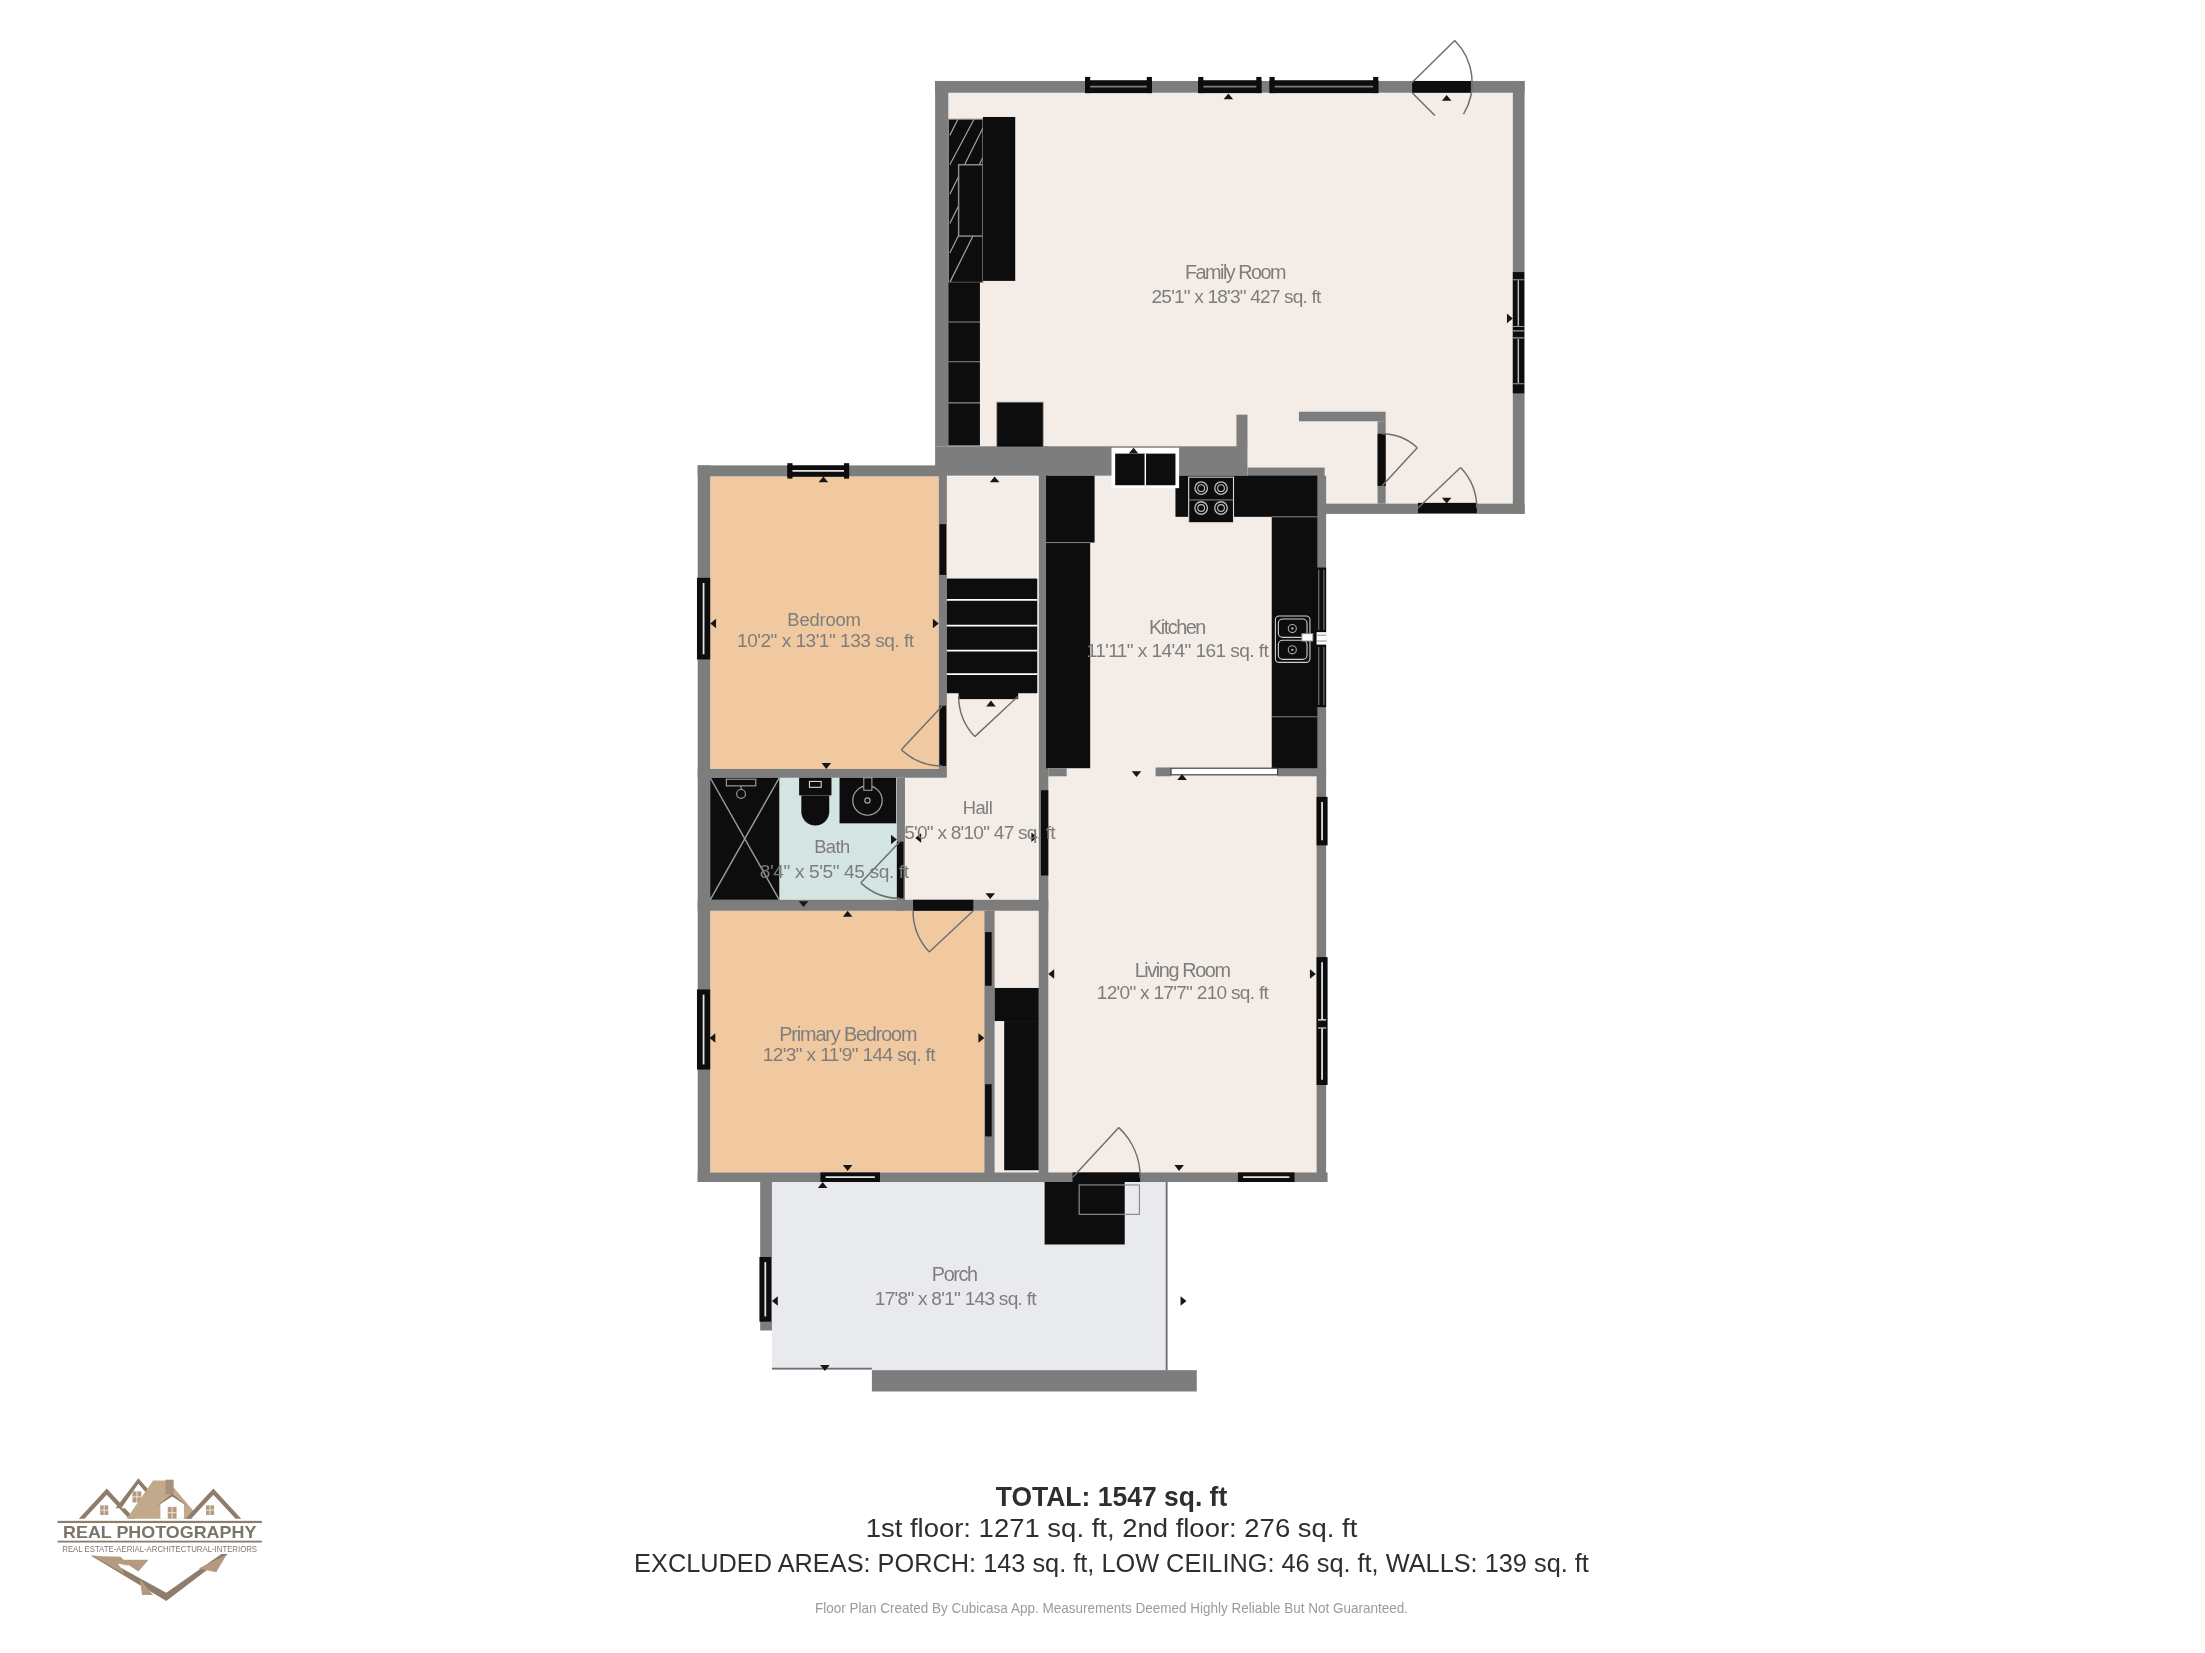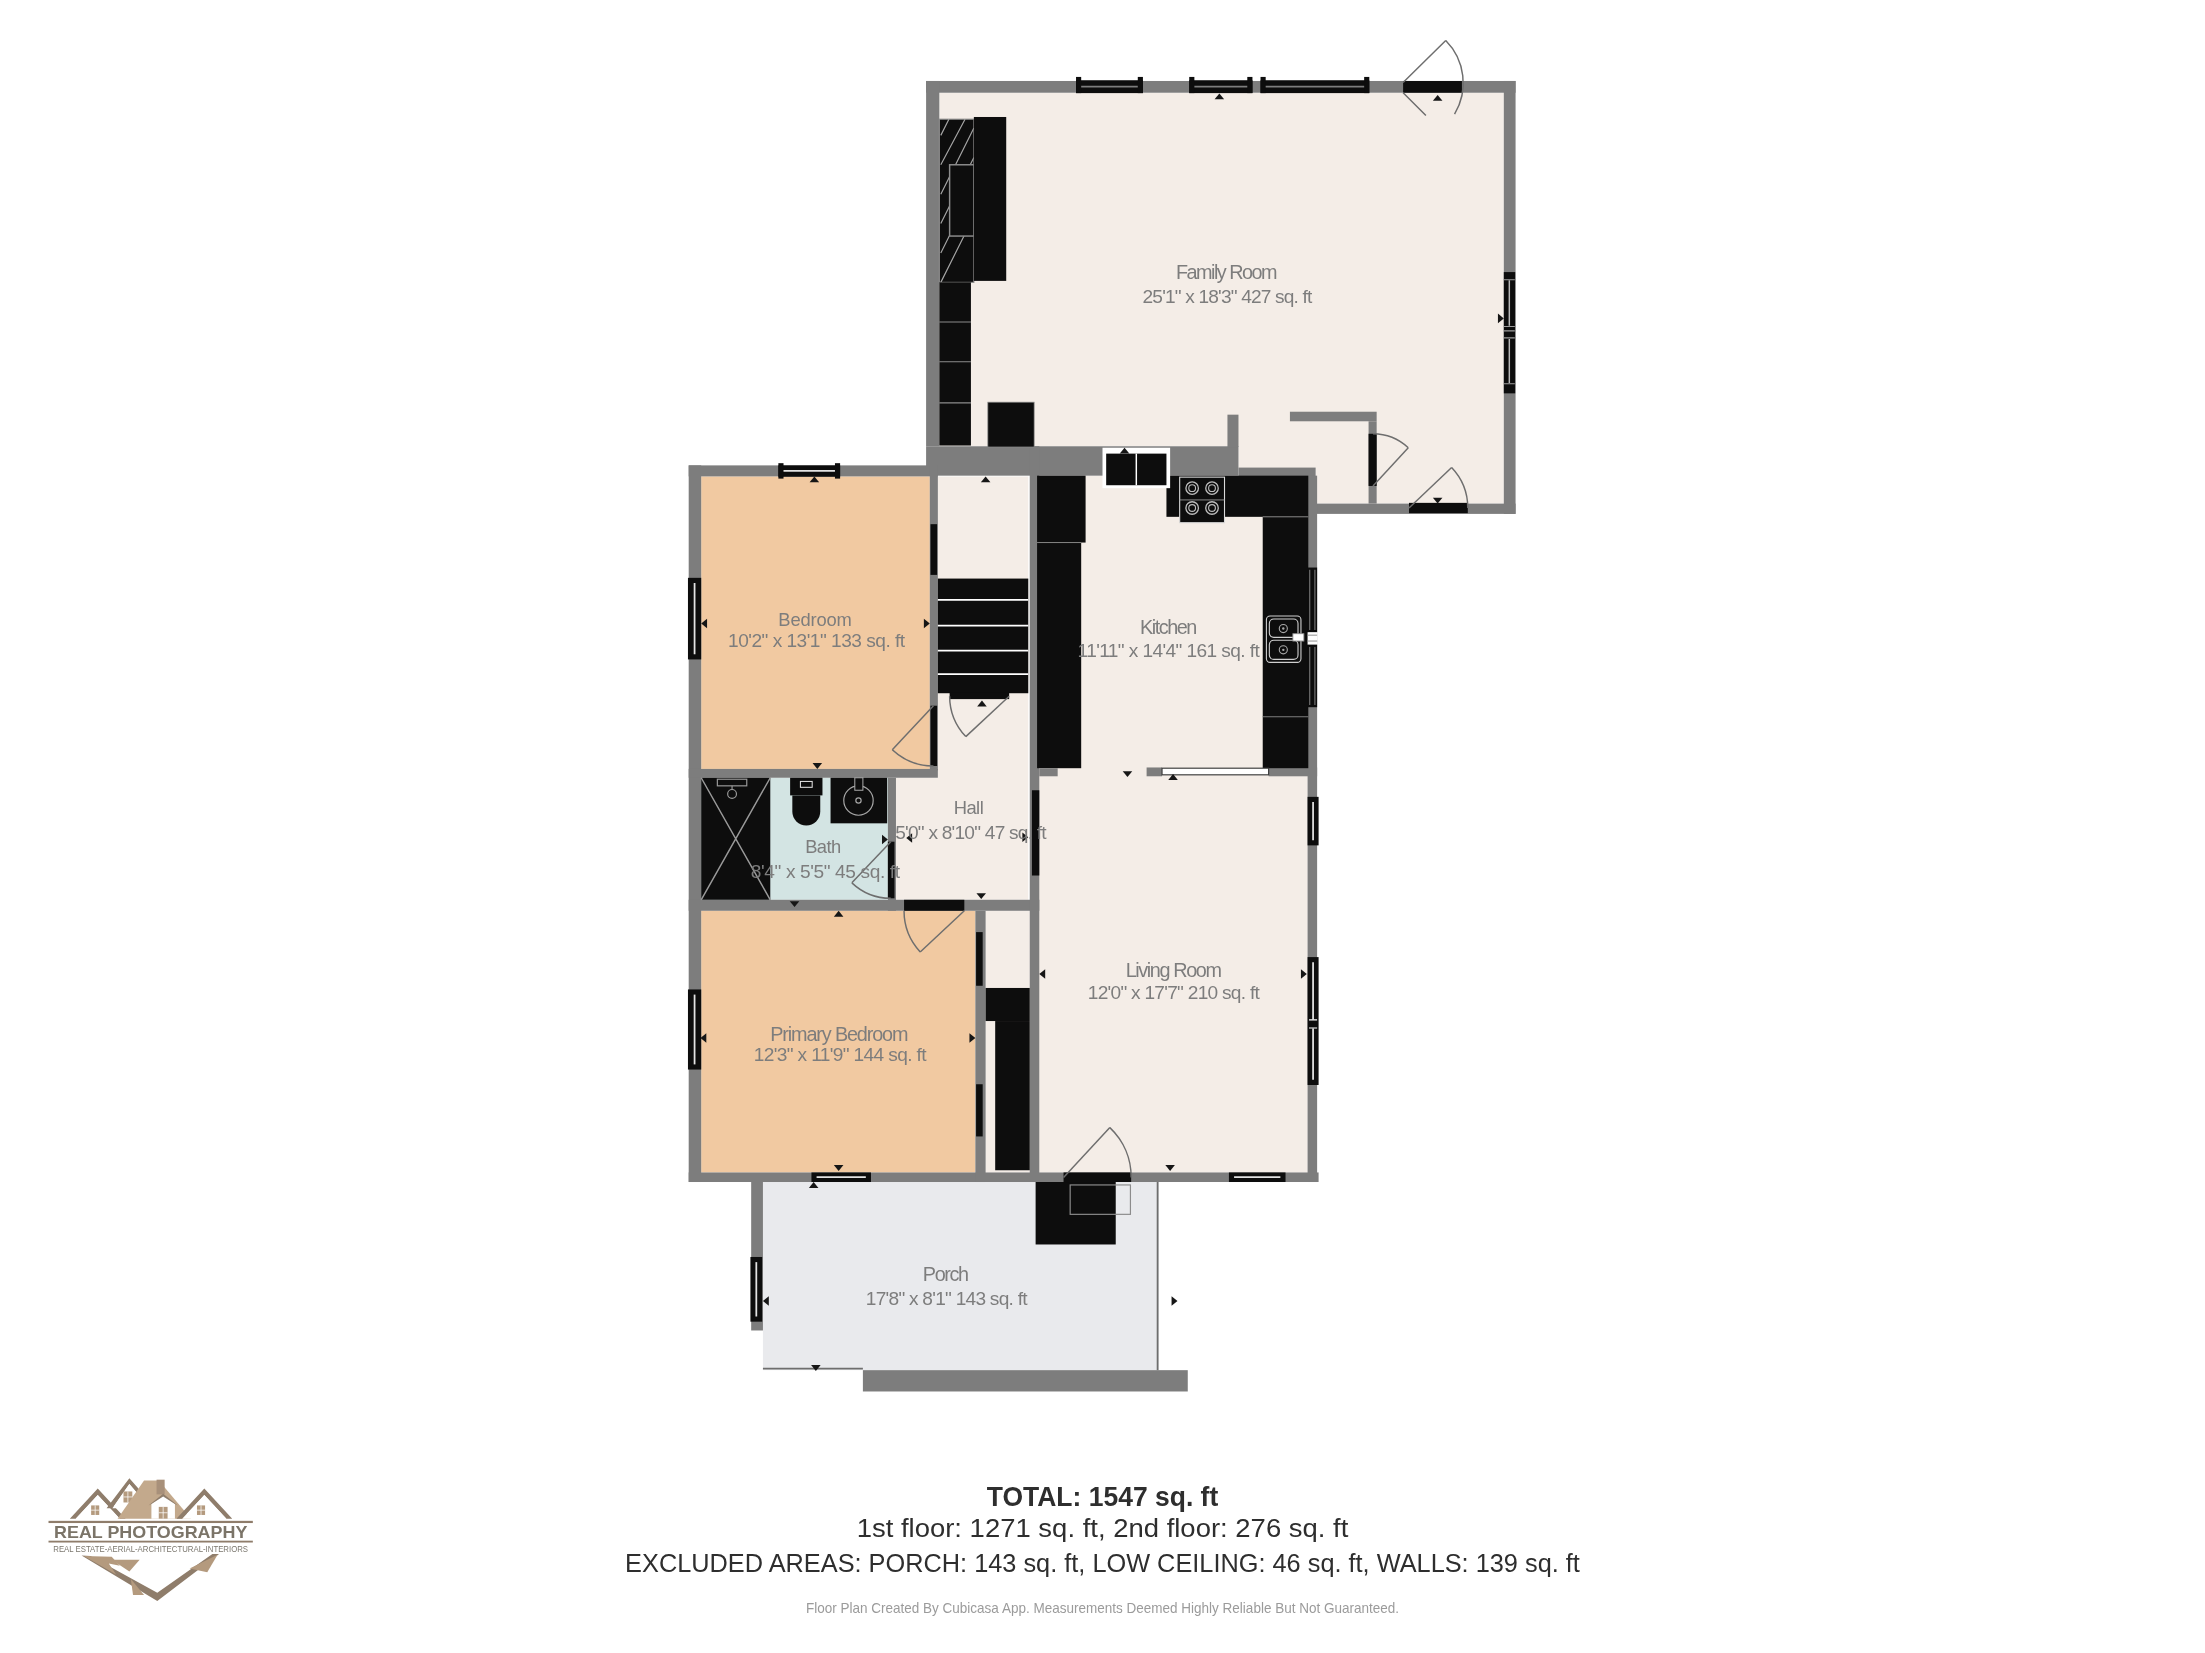--- a/index.html
+++ b/index.html
@@ -1,16 +1,16 @@
 <!DOCTYPE html>
 <html style="font-size:11.8px"><head>
 <meta charset="utf-8">
 <style>
   html,body{margin:0;padding:0;background:#ffffff;}
-  .page{width:1843px;height:1654px;position:relative;background:#ffffff;overflow:hidden;}
+  .page{width:1843px;height:1654px;position:relative;background:#ffffff;overflow:hidden;padding-left:9px;}
   svg{display:block;}
   text{font-family:"Liberation Sans",sans-serif;}
 </style>
 </head>
 <body>
 <div class="page">
 <svg width="2205" height="1654" viewBox="0 0 3000 2250">
 
 <rect x="0" y="0" width="3000" height="2250" fill="#ffffff"></rect>
 

